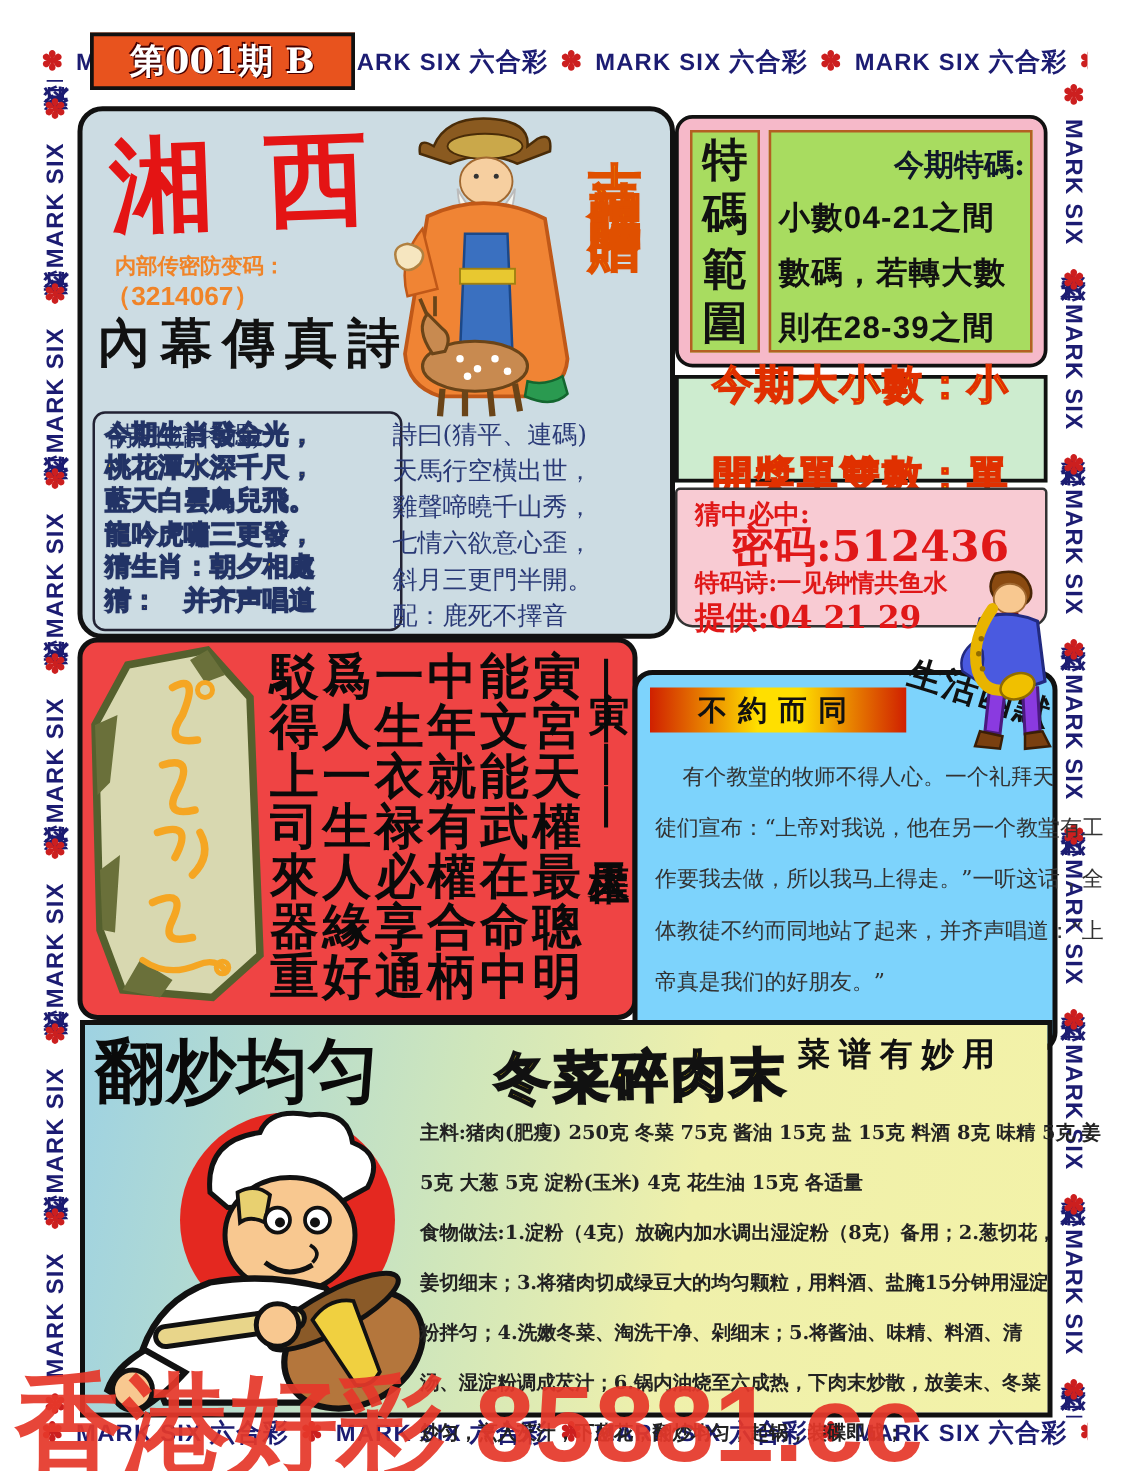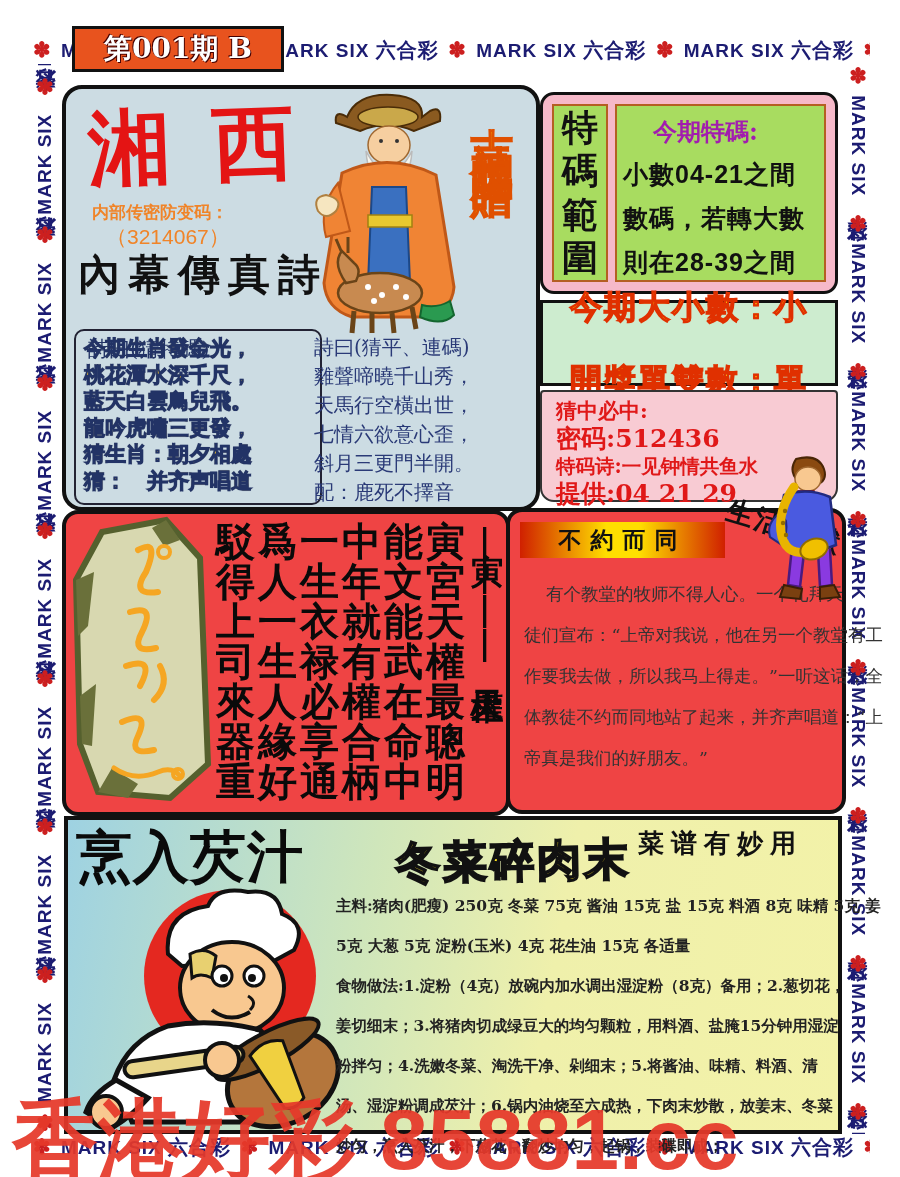--- a/index.html
+++ b/index.html
@@ -24,21 +24,21 @@
     text-align:center;line-height:40px;font-family:"DejaVu Serif",serif;
     text-shadow:1px 1px 0 #400,-1px -1px 0 #400;}
 
   
   #left-panel{position:absolute;left:62px;top:85px;width:470px;height:418px;
     background:#ccdce3;border:4px solid #111;border-radius:20px;}
   #panel-title{position:absolute;left:22px;top:2px;font-size:82px;font-weight:900;
     color:#e41414;font-family:"DejaVu Serif",serif;letter-spacing:42px;white-space:nowrap;
     transform:rotate(-2deg);}
   #antifake-label{position:absolute;left:26px;top:112px;color:#f08428;font-size:17px;font-weight:bold;}
-  #antifake-code{position:absolute;left:18px;top:134px;color:#f08428;font-size:21px;font-weight:normal;margin-left:22px;}
+  #antifake-code{position:absolute;left:18px;top:134px;color:#f08428;font-size:21px;font-weight:bold;}
   #inner-poem-title{position:absolute;left:12px;top:158px;font-size:42px;font-weight:900;
     color:#111;font-family:"DejaVu Serif",serif;letter-spacing:8px;white-space:nowrap;}
   #p1-caption{position:absolute;left:22px;top:214px;color:#223366;font-size:21px;
     font-family:"DejaVu Serif",serif;margin-top:32px;}
   #poem1-box{position:absolute;left:8px;top:240px;width:228px;height:164px;
     border:2px solid #223;border-radius:10px;padding:4px 8px;}
   .p1-line{font-size:21px;font-weight:900;color:#f0c030;line-height:26.5px;white-space:nowrap;
     -webkit-text-stroke:1px #223366;text-shadow:0 0 1px #223366;}
   #poem2-box{position:absolute;left:248px;top:244px;width:215px;}
   .p2-line{font-size:20px;color:#2a3a77;line-height:29px;white-space:nowrap;
@@ -50,55 +50,55 @@
   #deity{position:absolute;left:236px;top:-2px;}
 
   
   #special-range{position:absolute;left:540px;top:92px;width:298px;height:202px;
     background:#f6b9c9;border:3px solid #111;border-radius:14px;display:flex;
     padding:9px;box-sizing:border-box;gap:7px;}
   #sr-label{width:52px;background:#a8dc60;border:2px solid #b45f22;display:flex;
     flex-direction:column;justify-content:space-around;align-items:center;}
   .sr-char{font-size:36px;font-weight:900;color:#111;line-height:1;}
   #sr-body{flex:1;background:#a8dc60;border:2px solid #b45f22;padding:6px 4px 0 6px;}
-  #sr-line1{font-size:24px;font-weight:bold;color:#a21caf;font-family:"DejaVu Serif",serif;
-    text-align:left;padding-left:30px;line-height:40px;}
+  #sr-line1{font-size:24px;font-weight:bold;color:#0f172a;font-family:"DejaVu Serif",serif;
+    text-align:right;padding-left:30px;line-height:40px;}
   .sr-line{font-size:25px;font-weight:bold;color:#111;font-family:Liberation Sans, sans-serif;
     line-height:44px;white-space:nowrap;letter-spacing:1px;}
 
   #size-parity{position:absolute;left:540px;top:300px;width:298px;height:86px;
     background:#cdeccf;border:3px solid #111;box-sizing:border-box;
     display:flex;flex-direction:column;justify-content:center;gap:33px;}
   .sp-line{font-size:32px;font-weight:900;color:#ffd800;text-align:center;line-height:40px;
     -webkit-text-stroke:1.3px #e03000;text-shadow:0 0 1px #e03000;white-space:nowrap;letter-spacing:2px;}
 
   #must-win{position:absolute;left:540px;top:390px;width:298px;height:112px;
     background:#f8cbd3;border:2.5px solid #333;border-radius:4px 4px 14px 14px;
     box-sizing:border-box;padding:6px 0 0 14px;}
   .mw-line{color:#e01818;font-weight:900;white-space:nowrap;font-family:"DejaVu Serif",serif;}
   .mw-0{font-size:21px;line-height:26px;}
-  .mw-1{font-size:25px;line-height:29px;}
+  .mw-1{font-size:34px;line-height:29px;text-align:center;}
   .mw-2{font-size:19.5px;line-height:27px;}
   .mw-3{font-size:25px;line-height:28px;}
 
   #sax-player{position:absolute;left:736px;top:453px;z-index:8;}
 
   
   #tablet-box{position:absolute;left:62px;top:510px;width:440px;height:298px;
     background:#ef4444;border:4px solid #111;border-radius:16px;}
   #stone{position:absolute;left:2px;top:2px;}
   #tablet-rows{position:absolute;left:150px;top:8px;}
   .tb-row{font-size:39px;font-weight:900;color:#0a0a0a;line-height:40px;
     letter-spacing:3px;white-space:nowrap;}
   #tablet-side{position:absolute;left:398px;top:12px;writing-mode:vertical-rl;
     font-size:33px;font-weight:900;color:#0a0a0a;letter-spacing:1px;}
 
   
-  #joke-box{position:absolute;left:506px;top:508px;width:332px;height:298px;
-    background:#ef4444;border:4px solid #111;border-radius:16px;}
+  #joke-box{position:absolute;left:506px;top:536px;width:332px;height:298px;
+    background:#7dd3fc;border:4px solid #111;border-radius:16px;}
   #joke-banner{position:absolute;left:10px;top:10px;width:205px;height:36px;
     background:linear-gradient(90deg,#d02000 0%,#ffdf00 42%,#ffdf00 58%,#d02000 100%);
     color:#111;font-size:23px;font-weight:900;text-align:center;line-height:36px;
     letter-spacing:9px;}
   #joke-corner{position:absolute;left:214px;top:-4px;font-size:28px;font-weight:900;
     color:#111;transform:rotate(17deg);letter-spacing:2px;white-space:nowrap;
     font-family:"DejaVu Serif",serif;}
   #joke-text{position:absolute;left:14px;top:62px;width:302px;}
   .jk-line{font-size:17.5px;color:#333;line-height:41px;white-space:nowrap;
     font-family:"DejaVu Serif",serif;}
@@ -147,22 +147,22 @@
       <div class="p1-line">今期生肖發金光，</div>
       <div class="p1-line">桃花潭水深千尺，</div>
       <div class="p1-line">藍天白雲鳥兒飛。</div>
       <div class="p1-line">龍吟虎嘯三更發，</div>
       <div class="p1-line">猜生肖：朝夕相處</div>
       <div class="p1-line">猜：　并齐声唱道</div>
     </div>
 
     <div id="poem2-box">
       <div class="p2-line">詩曰(猜平、連碼)</div>
+      <div class="p2-line">天馬行空橫出世，</div>
       <div class="p2-line">雞聲啼曉千山秀，</div>
-      <div class="p2-line">天馬行空橫出世，</div>
       <div class="p2-line">七情六欲意心歪，</div>
       <div class="p2-line">斜月三更門半開。</div>
       <div class="p2-line">配：鹿死不擇音</div>
     </div>
 
     <div id="gift-vertical">吉神賜贈</div>
 
     <svg id="deity" width="170" height="250" viewBox="0 0 170 250">
       <path d="M45 30 Q55 6 90 8 Q122 10 120 30 L128 24 Q140 18 138 34 L112 44 Q85 32 58 44 L34 36 Q32 22 45 30Z" fill="#8a5a20" stroke="#4a2c08" stroke-width="2"></path>
       <ellipse cx="86" cy="30" rx="30" ry="10" fill="#caa84a" stroke="#4a2c08" stroke-width="1.5"></ellipse>
@@ -260,21 +260,21 @@
     <div id="joke-text">
       <div class="jk-line first">有个教堂的牧师不得人心。一个礼拜天</div>
       <div class="jk-line">徒们宣布：“上帝对我说，他在另一个教堂有工</div>
       <div class="jk-line">作要我去做，所以我马上得走。”一听这话，全</div>
       <div class="jk-line">体教徒不约而同地站了起来，并齐声唱道：“上</div>
       <div class="jk-line">帝真是我们的好朋友。”</div>
     </div>
   </div>
 
   <div id="recipe-box">
-    <div id="recipe-header">烹入芡汁</div>
+    <div id="recipe-header">翻炒均匀</div>
     <div id="recipe-dish">冬菜碎肉末</div>
     <div id="recipe-slogan">菜谱有妙用</div>
     <svg id="chef" width="290" height="250" viewBox="0 0 290 250">
       <circle cx="158" cy="92" r="86" fill="#e42820"></circle>
       <path d="M96 70 Q92 28 136 22 Q144 2 176 8 Q206 4 210 30 Q236 40 222 66 L200 78 L110 82 Z" fill="#fff" stroke="#111" stroke-width="4"></path>
       <ellipse cx="160" cy="104" rx="52" ry="46" fill="#f8c890" stroke="#111" stroke-width="4"></ellipse>
       <path d="M118 70 q14 -8 26 2 l-4 22 q-12 -6 -20 0Z" fill="#e8d070" stroke="#111" stroke-width="3"></path>
       <circle cx="150" cy="92" r="10" fill="#fff" stroke="#111" stroke-width="3"></circle>
       <circle cx="182" cy="92" r="10" fill="#fff" stroke="#111" stroke-width="3"></circle>
       <circle cx="152" cy="94" r="4" fill="#111"></circle>

